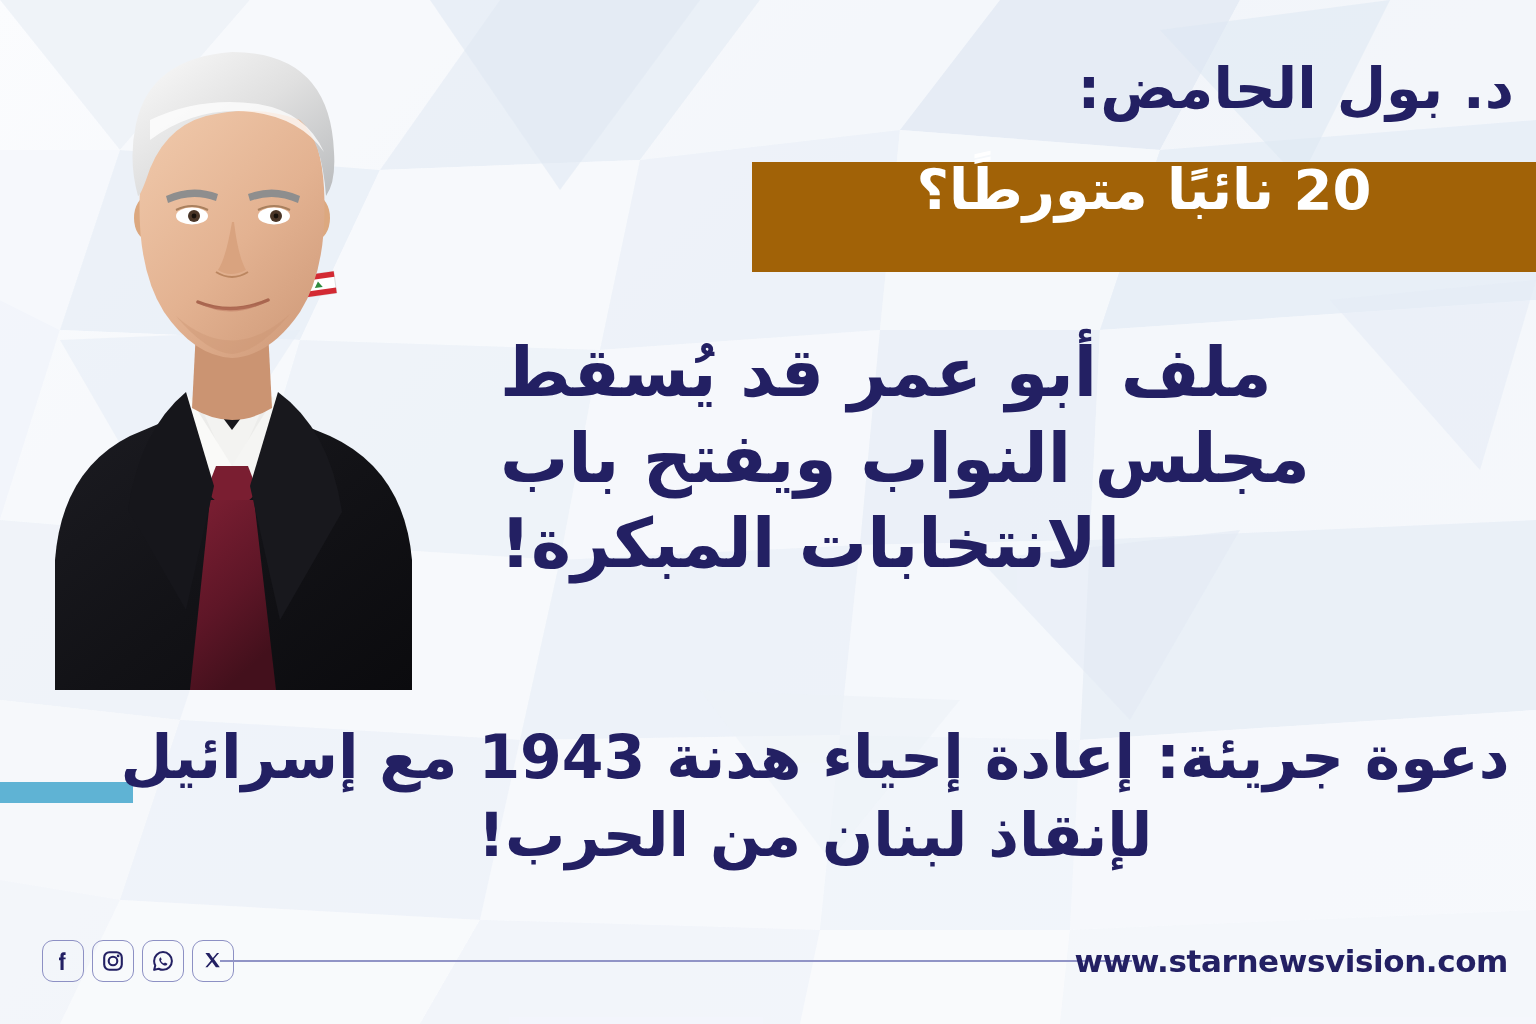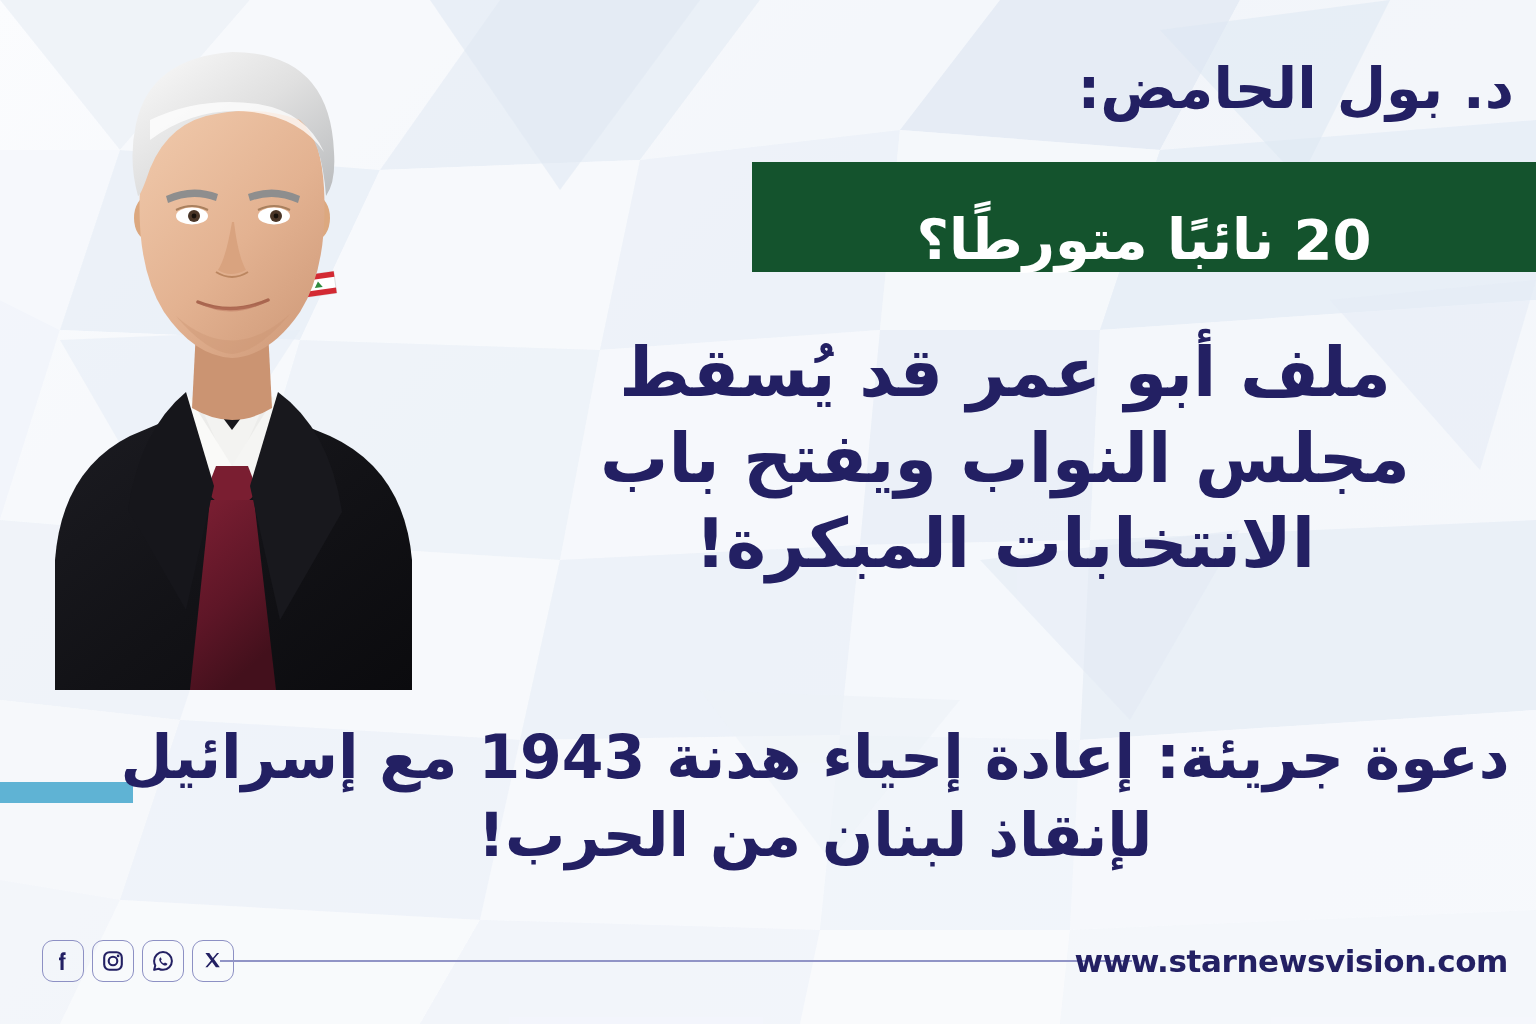--- a/index.html
+++ b/index.html
@@ -50,42 +50,42 @@
     line-height: 1.15;
   }
 
   
   .banner {
     position: absolute;
     left: 752px;
     top: 162px;
     width: 784px;
     height: 110px;
-    background: #14532d;
+    background: #a16207;
     display: flex;
-    align-items: flex-end;
+    align-items: flex-start;
     justify-content: center;
   }
   .banner-text {
     direction: rtl;
     color: #ffffff;
     font-size: 56px;
     font-weight: 700;
     line-height: 1;
     letter-spacing: -0.5px;
     padding-bottom: 4px;
   }
 
   
   .headline {
     position: absolute;
     right: 26px;
     top: 330px;
     width: 1010px;
-    text-align: center;
+    text-align: left;
     direction: rtl;
     color: #232063;
     font-size: 68px;
     font-weight: 700;
     line-height: 1.26;
     letter-spacing: -1px;
   }
 
   
   .subhead {

